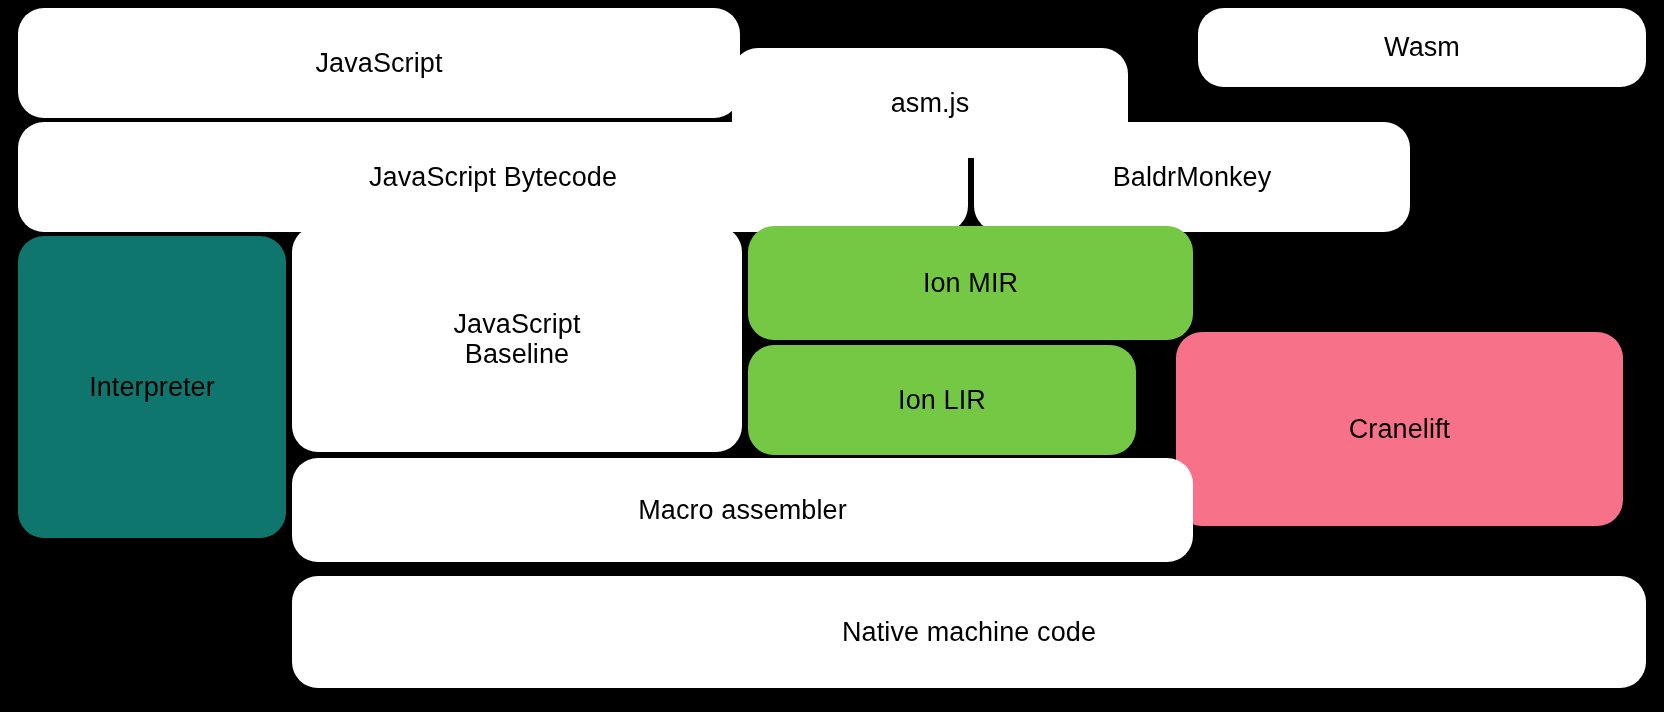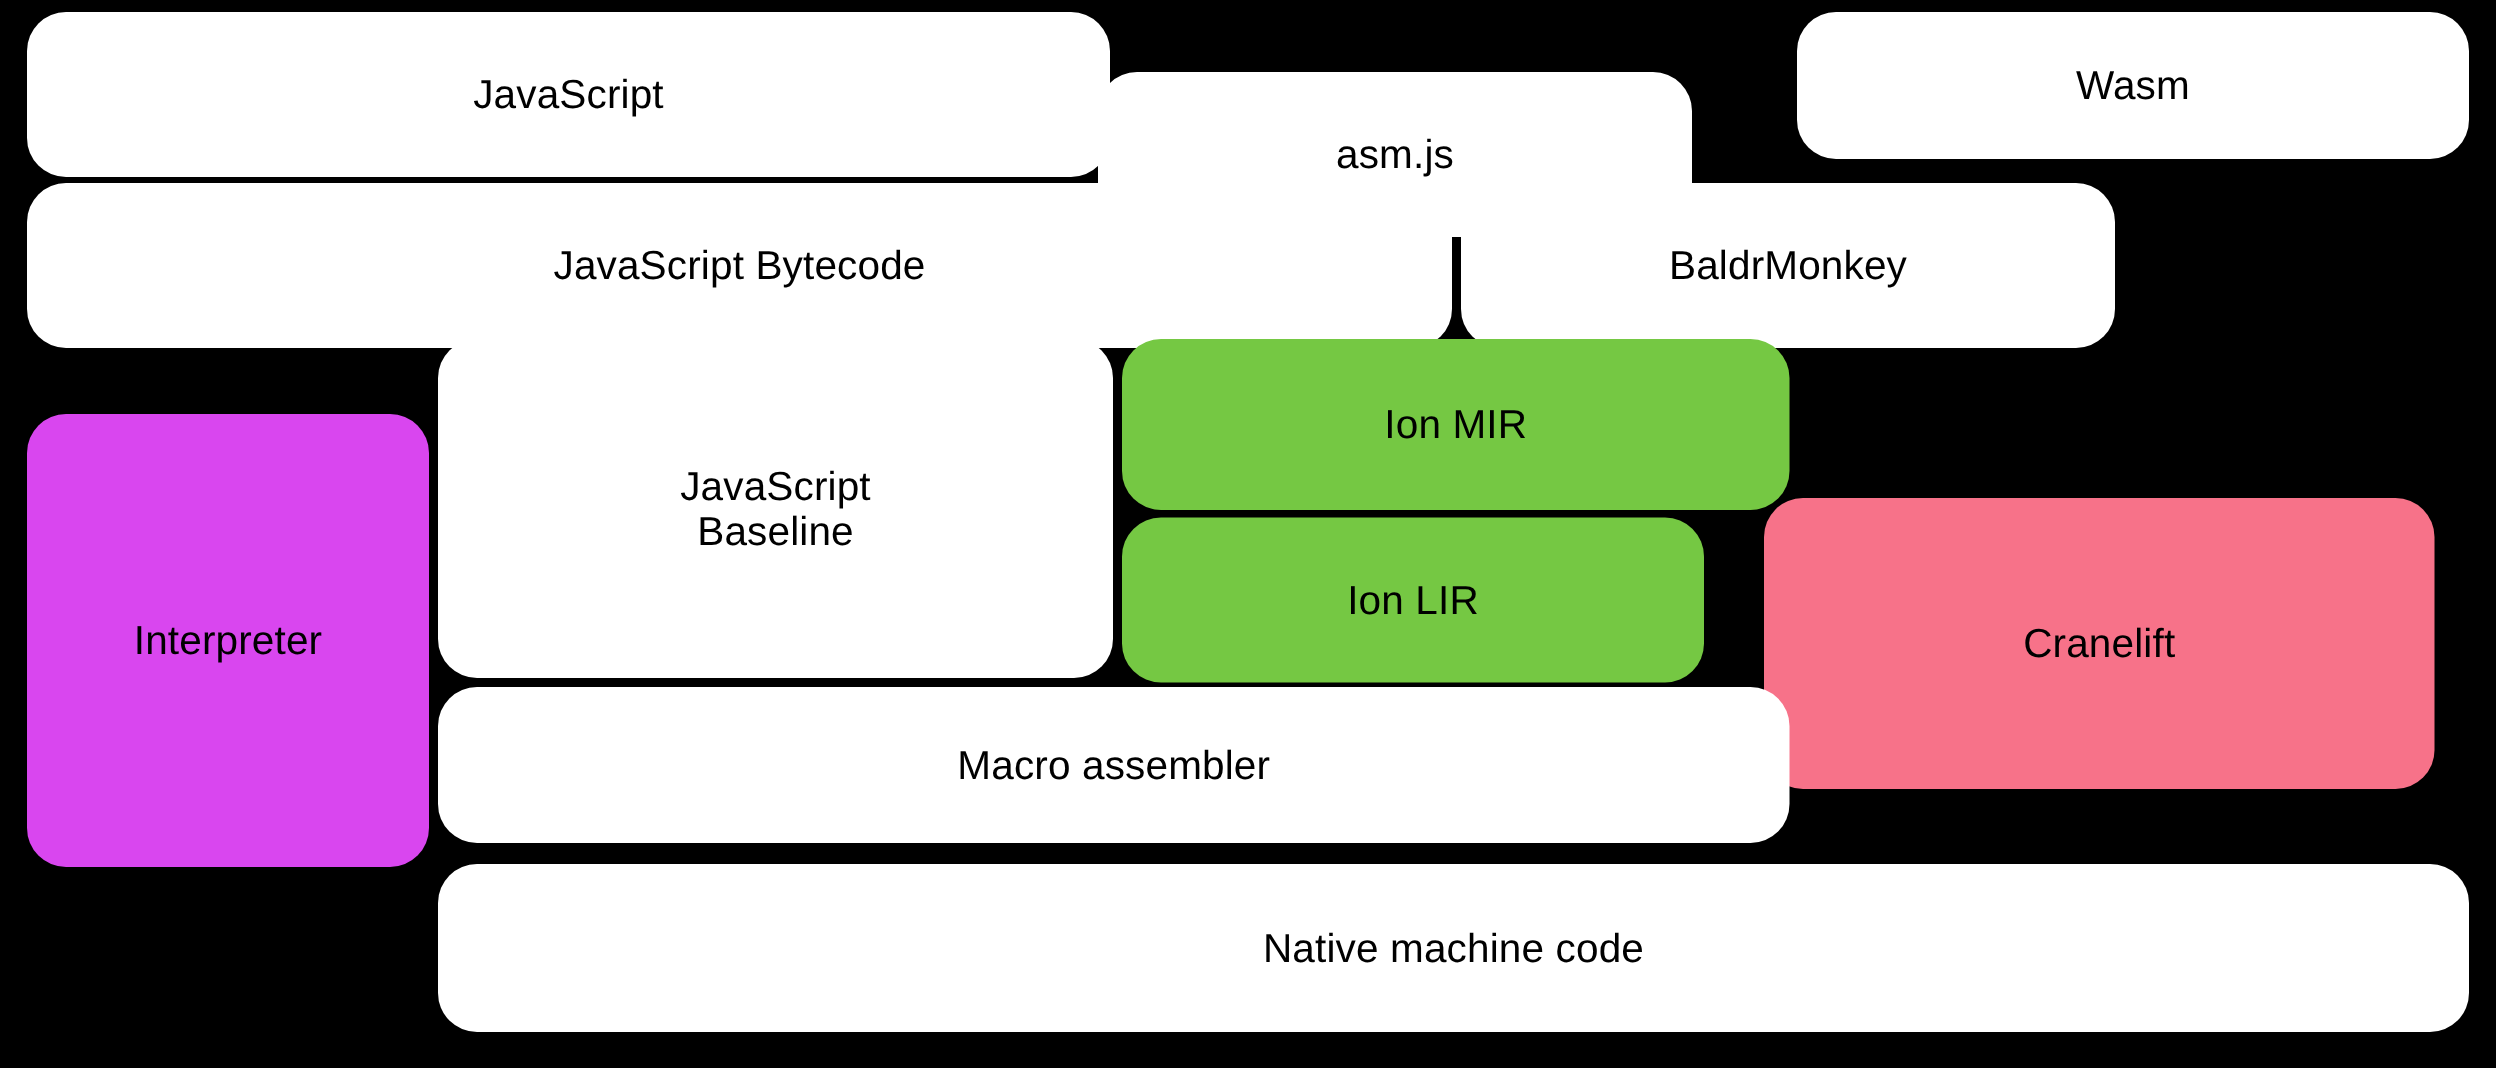--- a/index.html
+++ b/index.html
@@ -35,29 +35,29 @@
     font-weight: 400;
     white-space: pre-line;
     user-select: none;
   }
   .node.gray   { background: #e8e8e8; }
   .node.green  { background: #76c council; }
   .node.green  { background: #75c council; }
 </style>
 <style>
   
-  .node.gray  { background: #d946ef; margin-top: 40px; }
+  .node.gray  { background: #0f766e; }
   .node.green { background: #75c843; }
   .node.pink  { background: #f77289; }
   .node.white { background: #ffffff; }
 
   
   #n-javascript       { left: 18px;   top: 8px;   width: 722px; height: 110px; }
   #n-asmjs            { left: 732px;  top: 8px;   width: 396px; height: 110px; margin-top: 40px; }
-  #n-wasm             { left: 1198px; top: 8px;   width: 448px; height: 98px; }
+  #n-wasm             { left: 1198px; top: 8px;   width: 448px; height: 79px; }
 
   
   #n-js-bytecode      { left: 18px;   top: 122px; width: 950px; height: 110px; }
   #n-baldrmonkey      { left: 974px;  top: 122px; width: 436px; height: 110px; }
 
   
   #n-interpreter      { left: 18px;   top: 236px; width: 268px; height: 302px; }
   #n-js-baseline      { left: 292px;  top: 226px; width: 450px; height: 226px; }
   #n-ion-mir          { left: 748px;  top: 226px; width: 445px; height: 114px; }
   #n-ion-lir          { left: 748px;  top: 345px; width: 388px; height: 110px; }

